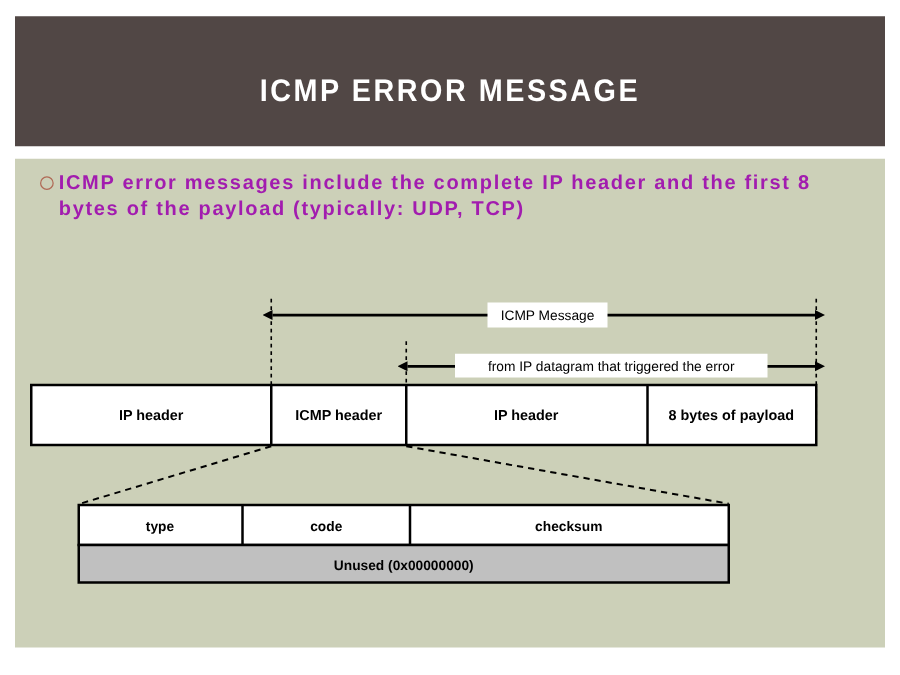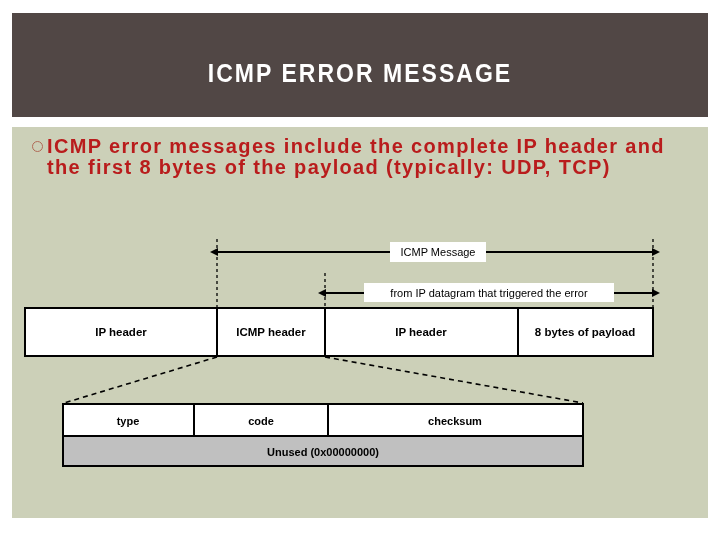--- a/index.html
+++ b/index.html
@@ -65,23 +65,23 @@
     top: 5px;
     width: 11px;
     height: 11px;
     border: 1.6px solid #b06a56;
     border-radius: 50%;
     box-sizing: border-box;
   }
   #bullet-text {
     margin: 0;
     padding-left: 15px;
-    color: #b91c1c;
+    color: #a21caf;
     font-family: "Liberation Sans", sans-serif;
-    font-size: 20px;
+    font-size: 16px;
     font-weight: bold;
     letter-spacing: 1.35px;
     line-height: 21px;
   }
   
   #diagram {
     position: absolute;
     left: 0px;
     top: 88px;
     width: 552px;

